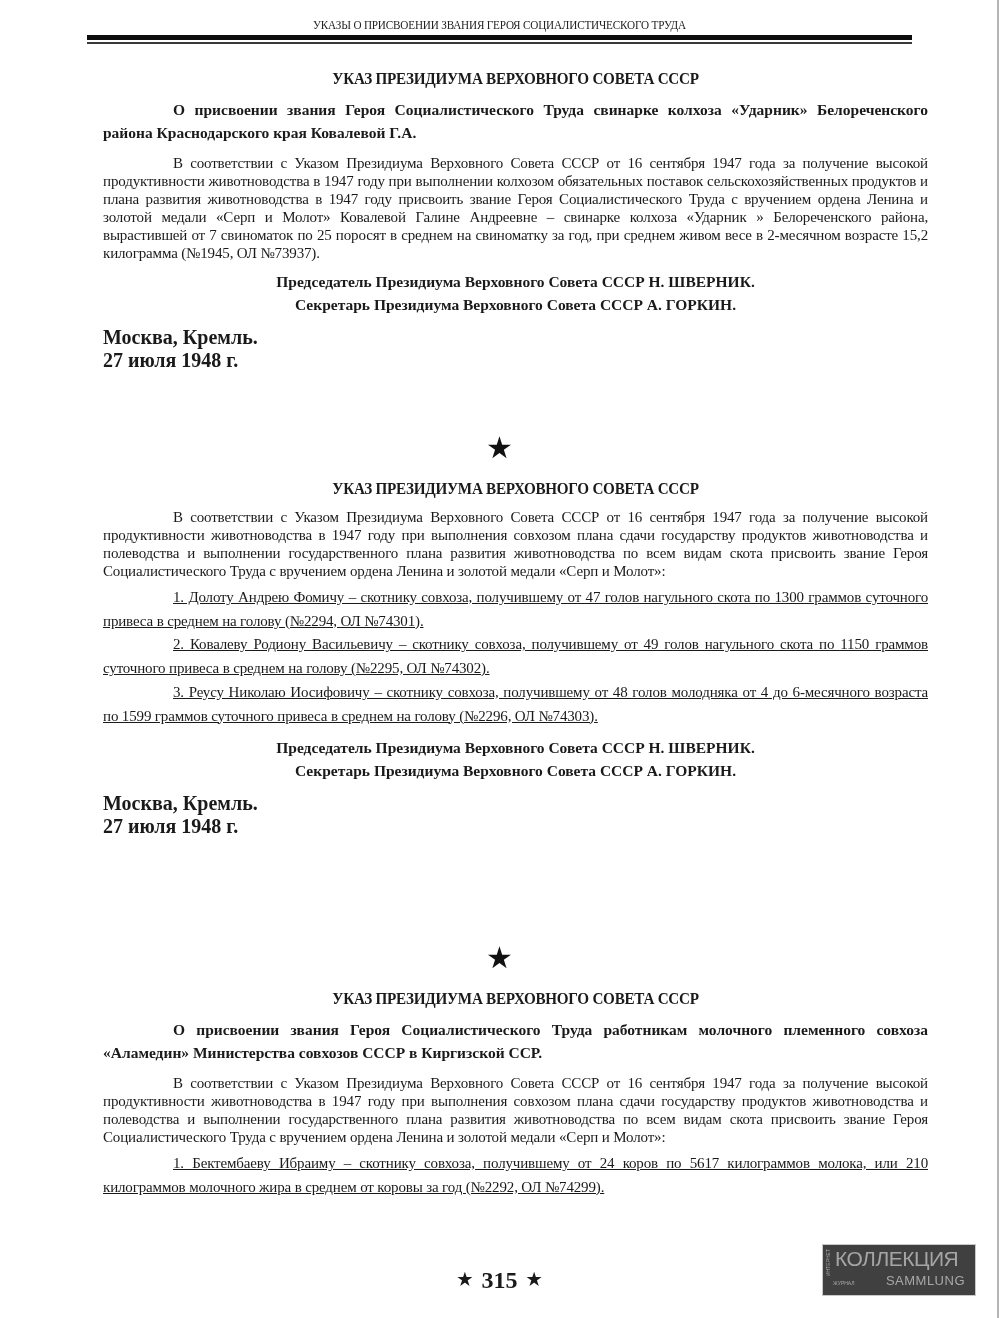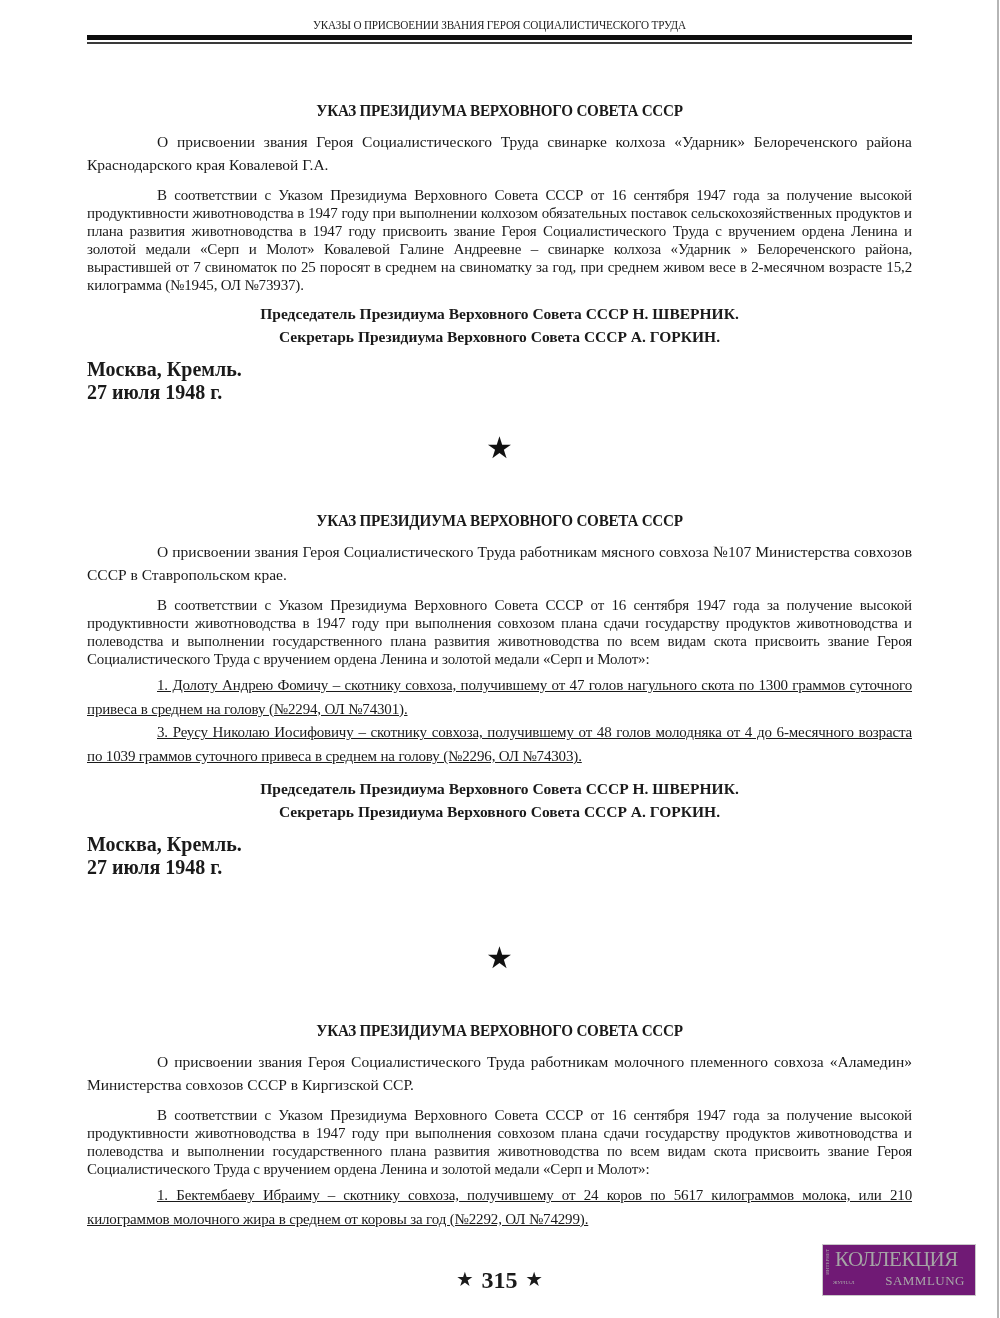--- a/index.html
+++ b/index.html
@@ -53,37 +53,36 @@
       background: #0d0d0d;
     }
     .head-rule .gap { height: 2px; background: #fff; }
     .head-rule .thin {
       height: 2px;
       background: #3a3a3a;
     }
 
     .decree {
       position: absolute;
-      left: 0;
-      width: 825px;
-      margin-top: 32px;
+      left: 16px;
+      width: 825px;
     }
     .decree-title {
       text-align: center;
       font-weight: bold;
       font-size: 16.5px;
       line-height: 22px;
       letter-spacing: -0.3px;
       margin: 0 0 8px 0;
       transform: scaleX(0.92);
       transform-origin: center;
       white-space: nowrap;
     }
     .decree-subject {
-      font-weight: normal;
+      font-weight: bold;
       font-size: 15.5px;
       line-height: 23px;
       text-align: justify;
       text-indent: 70px;
       margin: 0 0 10px 0;
     }
     .decree-body {
       font-size: 15px;
       line-height: 18px;
       text-align: justify;
@@ -139,23 +138,23 @@
       vertical-align: 3px;
       margin: 0 9px;
     }
     .watermark {
       position: absolute;
       left: 822px;
       top: 1244px;
       width: 152px;
       height: 50px;
       border: 1px solid #c9c9c9;
-      background: #701a75;
+      background: #404040;
       color: #9a9a9a;
-      font-family: Liberation Serif, serif;
+      font-family: Liberation Sans, sans-serif;
     }
     .watermark .wm-side {
       position: absolute;
       left: 2px;
       top: 4px;
       font-size: 5px;
       writing-mode: vertical-rl;
       transform: rotate(180deg);
       color: #aaa;
     }
@@ -208,24 +207,24 @@
     <div class="place-date">
       <div>Москва, Кремль.</div>
       <div>27 июля 1948 г.</div>
     </div>
   </div>
 
   <div class="separator-star" style="top:433px;">★</div>
 
   <div class="decree" style="top:478px;">
     <div class="decree-title">УКАЗ ПРЕЗИДИУМА ВЕРХОВНОГО СОВЕТА СССР</div>
-    <p class="decree-subject">О присвоении звания Героя Социалистического Труда работникам мясного совхоза №107 Министерства совхозов СССР в Ставропольском крае.</p>
     <p class="decree-body">В соответствии с Указом Президиума Верховного Совета СССР от 16 сентября 1947 года за получение высокой продуктивности животноводства в 1947 году при выполнения совхозом плана сдачи государству продуктов животноводства и полеводства и выполнении государственного плана развития животноводства по всем видам скота присвоить звание Героя Социалистического Труда с вручением ордена Ленина и золотой медали «Серп и Молот»:</p>
     <p class="award-item">1. Долоту Андрею Фомичу – скотнику совхоза, получившему от 47 голов нагульного скота по 1300 граммов суточного привеса в среднем на голову (№2294, ОЛ №74301).</p>
-    <p class="award-item">3. Реусу Николаю Иосифовичу – скотнику совхоза, получившему от 48 голов молодняка от 4 до 6-месячного возраста по 1039 граммов суточного привеса в среднем на голову (№2296, ОЛ №74303).</p>
+    <p class="award-item">2. Ковалеву Родиону Васильевичу – скотнику совхоза, получившему от 49 голов нагульного скота по 1150 граммов суточного привеса в среднем на голову (№2295, ОЛ №74302).</p>
+    <p class="award-item">3. Реусу Николаю Иосифовичу – скотнику совхоза, получившему от 48 голов молодняка от 4 до 6-месячного возраста по 1599 граммов суточного привеса в среднем на голову (№2296, ОЛ №74303).</p>
     <div class="signatures">
       <div>Председатель Президиума Верховного Совета СССР Н. ШВЕРНИК.</div>
       <div>Секретарь Президиума Верховного Совета СССР А. ГОРКИН.</div>
     </div>
     <div class="place-date">
       <div>Москва, Кремль.</div>
       <div>27 июля 1948 г.</div>
     </div>
   </div>
 

